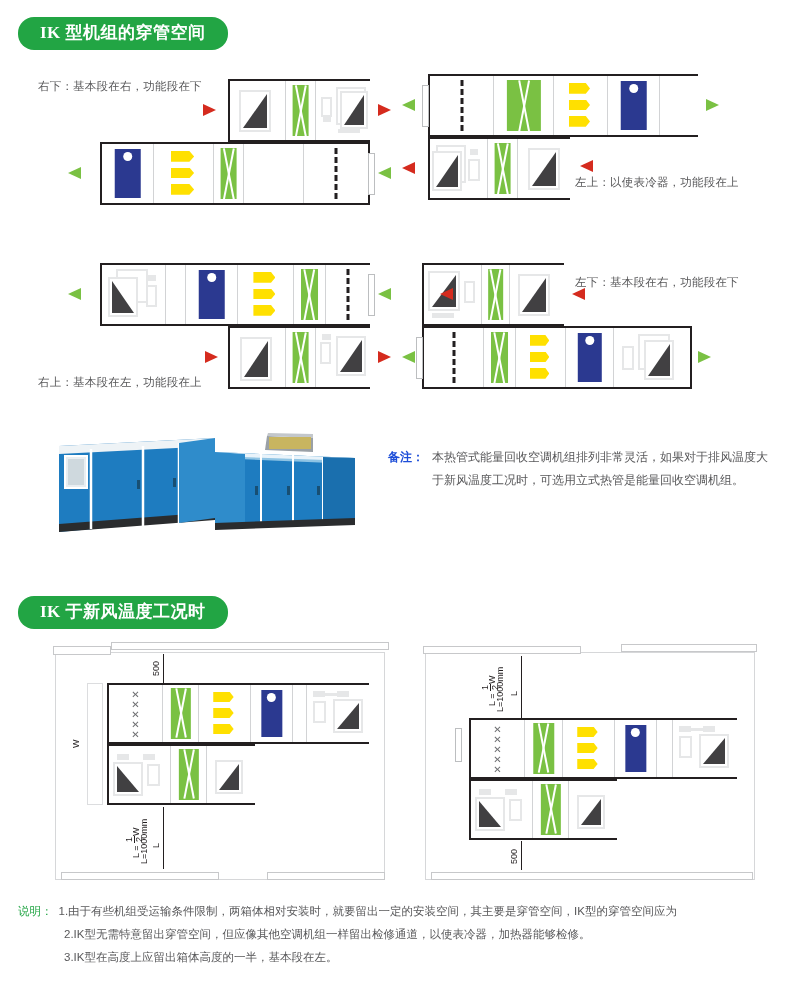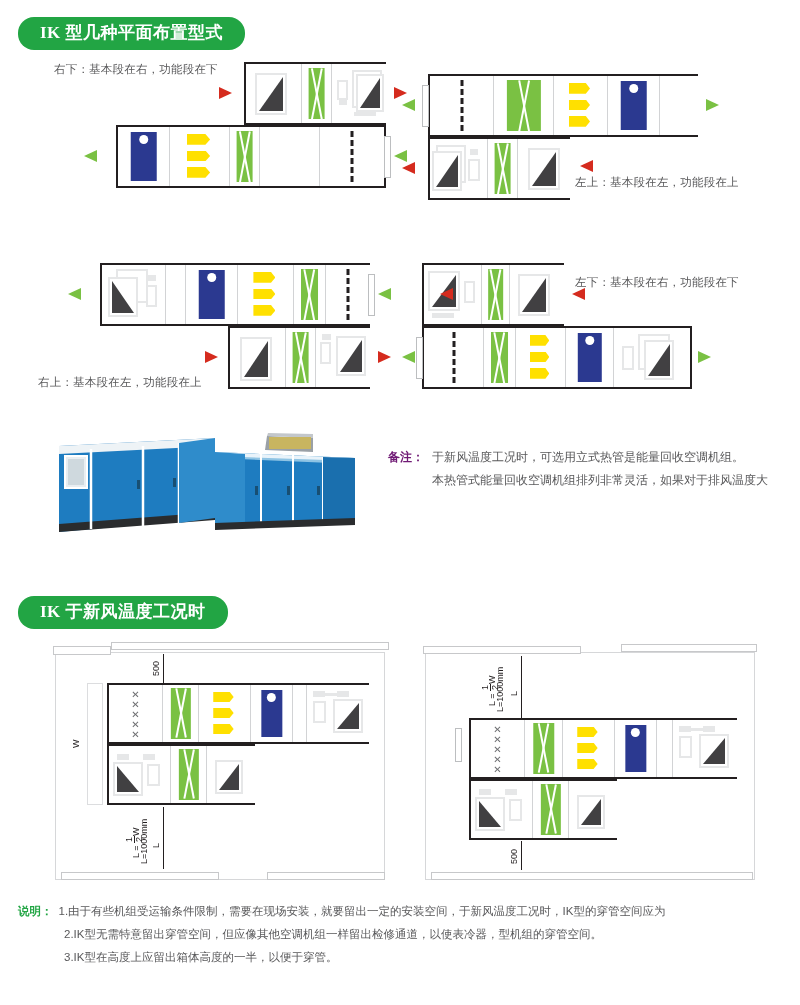--- a/index.html
+++ b/index.html
@@ -155,21 +155,21 @@
   .arr.r { border-top: 6px solid transparent; border-bottom: 6px solid transparent; border-left: 13px solid currentColor; }
   .arr.l { border-top: 6px solid transparent; border-bottom: 6px solid transparent; border-right: 13px solid currentColor; }
   .red   { color: #d52b1e; }
   .green { color: #7ac143; }
 
   
   #photo { position: absolute; left: 55px; top: 428px; width: 330px; height: 128px; }
 
   
   .note { position: absolute; font-size: 12px; line-height: 1.95; }
-  .note .lbl { color: #701a75; font-weight: bold; }
+  .note .lbl { color: #1d4ed8; font-weight: bold; }
   .note .bdy { color: #58585a; }
 
   
   .pipe-block { position: absolute; }
   .room {
     position: absolute; inset: 0;
     border: 1px solid #d6d7d9;
     background: #ffffff;
   }
   .wall {
@@ -185,33 +185,33 @@
     white-space: nowrap;
     transform-origin: left top;
   }
   .frac { display: inline-block; text-align: center; vertical-align: -0.35em; }
   .frac .n { display: block; border-bottom: 1px solid #231f20; line-height: 1.05; padding: 0 1px; }
   .frac .d { display: block; line-height: 1.05; }
 
   
   #explain { position: absolute; left: 18px; top: 900px; width: 770px; font-size: 11.5px; line-height: 2.0; }
   #explain .row { display: flex; }
-  #explain .lbl { color: #22a544; font-weight: bold; flex: 0 0 auto; margin-right: 6px; }
+  #explain .lbl { color: #22a544; font-weight: normal; flex: 0 0 auto; margin-right: 6px; }
   #explain .num { flex: 0 0 auto; }
   #explain .tx  { color: #58585a; }
   #explain .indent { padding-left: 36px; }
 </style>
 </head>
 <body>
 
 <div id="hdr1" class="pill">
-  <span>IK 型几种平面布置型式</span>
-</div>
-
-<div class="layout-block" style="left:0;top:48px;width:400px;height:165px;margin-left:16px;">
+  <span>IK 型机组的穿管空间</span>
+</div>
+
+<div class="layout-block" style="left:0;top:65px;width:400px;height:165px;">
 
   <div class="lay-label" style="left:38px;top:14px;">右下：基本段在右，功能段在下</div>
 
   <div class="ahu" style="left:228px;top:14px;width:142px;height:63px;">
     <div class="mod" style="width:56px">
       <div class="fan">
         <div class="frm" style="left:9px;top:9px;width:32px;height:42px;">
           <div class="wedge w-br" style="left:2px;top:2px;right:2px;bottom:2px;"></div>
         </div>
       </div>
@@ -254,21 +254,21 @@
   <div class="louver" style="left:368px;top:88px;height:42px;"></div>
 
   <div class="arr r red" style="left:203px;top:39px;"></div>
   <div class="arr r red" style="left:378px;top:39px;"></div>
   <div class="arr l green" style="left:68px;top:102px;"></div>
   <div class="arr l green" style="left:378px;top:102px;"></div>
 </div>
 
 <div class="layout-block" style="left:400px;top:60px;width:400px;height:165px;">
 
-  <div class="lay-label" style="left:175px;top:115px;">左上：基本段在左，功能段在上</div>
+  <div class="lay-label" style="left:175px;top:115px;">左上：以使表冷器，功能段在上</div>
 
   <div class="ahu" style="left:28px;top:14px;width:270px;height:63px;">
     <div class="mod" style="width:64px">
       <div class="dash"></div>
     </div>
     <div class="mod" style="width:60px">
       <div class="hp"></div>
     </div>
     <div class="mod" style="width:54px">
       <div class="yf">
@@ -481,22 +481,22 @@
 
     <polygon points="160,95 300,90 300,97 160,102" fill="#2a2c2e"></polygon>
   </svg>
 </div>
 
 <div class="note" style="left:388px;top:446px;width:404px;">
   <div style="display:flex;">
     <span class="lbl">备注：</span>
     <span style="width:8px;"></span>
     <div>
+      <div class="bdy">本热管式能量回收空调机组排列非常灵活，如果对于排风温度大</div>
       <div class="bdy">于新风温度工况时，可选用立式热管是能量回收空调机组。</div>
-      <div class="bdy">本热管式能量回收空调机组排列非常灵活，如果对于排风温度大</div>
     </div>
   </div>
 </div>
 
 <div id="hdr2" class="pill">
   <span>IK 于新风温度工况时</span>
 </div>
 
 <div class="pipe-block" style="left:55px;top:652px;width:330px;height:228px;">
   <div class="room"></div>
@@ -656,23 +656,23 @@
   </div>
 
   <div class="dim-line" style="left:96px;top:189px;width:1px;height:29px;"></div>
   <div class="dim-txt" style="left:84px;top:212px;transform:rotate(-90deg);">500</div>
 </div>
 
 <div id="explain">
   <div class="row">
     <span class="lbl">说明：</span>
     <span class="num tx">1.</span>
-    <span class="tx">由于有些机组受运输条件限制，需要在现场安装，就要留出一定的安装空间，于新风温度工况时，IK型的穿管空间应为</span>
+    <span class="tx">由于有些机组受运输条件限制，两箱体相对安装时，就要留出一定的安装空间，其主要是穿管空间，IK型的穿管空间应为</span>
   </div>
   <div class="row" style="padding-left:46px;">
     <span class="num tx">2.</span>
-    <span class="tx">IK型无需特意留出穿管空间，但应像其他空调机组一样留出检修通道，以使表冷器，型机组的穿管空间。</span>
+    <span class="tx">IK型无需特意留出穿管空间，但应像其他空调机组一样留出检修通道，以使表冷器，加热器能够检修。</span>
   </div>
   <div class="row" style="padding-left:46px;">
     <span class="num tx">3.</span>
-    <span class="tx">IK型在高度上应留出箱体高度的一半，以便于穿管。</span>
+    <span class="tx">IK型在高度上应留出箱体高度的一半，基本段在左。</span>
   </div>
 </div>
 
 </body></html>

